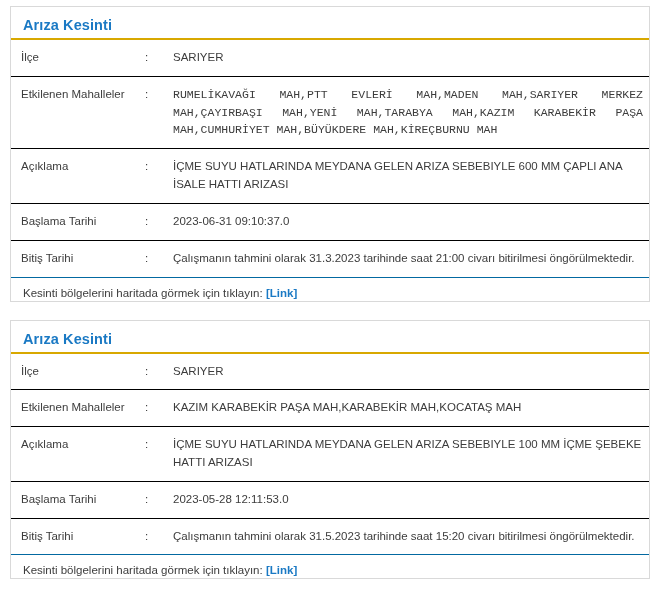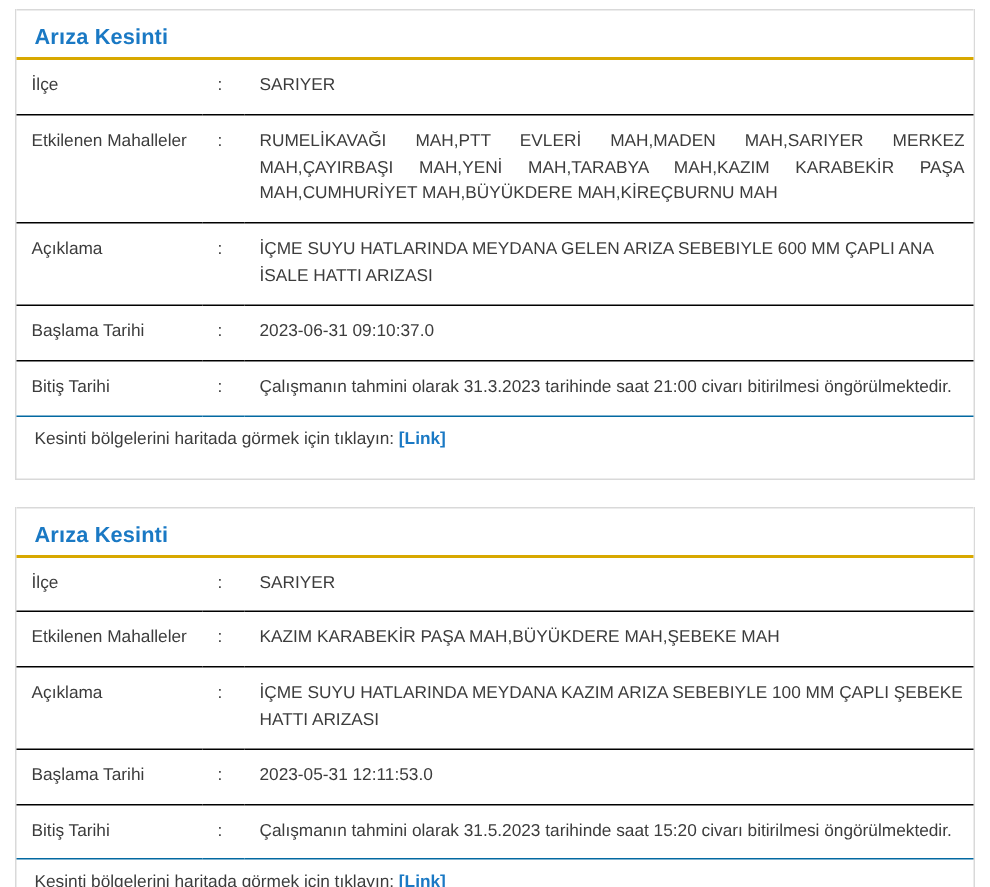--- a/index.html
+++ b/index.html
@@ -68,25 +68,26 @@
     text-align: left;
   }
   td.v {
     padding-left: 10px;
     padding-right: 14px;
     word-wrap: break-word;
   }
   td.v.justify {
     text-align: justify;
     text-justify: inter-word;
+    font-family: Liberation Mono, monospace;
   }
   .footnote {
     font-size: 11.5px;
     color: #3c3c3c;
-    padding: 9px 12px 20px 12px;
+    padding: 9px 12px 2px 12px;
   }
   .footnote a {
     color: #1a79c4;
     font-weight: bold;
     text-decoration: none;
   }
 </style>
 </head>
 <body>
 
@@ -137,31 +138,31 @@
     <table class="kv">
       <tbody>
           <tr>
         <td class="k">İlçe</td>
         <td class="sep">:</td>
         <td class="v">SARIYER</td>
       </tr>
       <tr>
         <td class="k">Etkilenen Mahalleler</td>
         <td class="sep">:</td>
-        <td class="v">KAZIM KARABEKİR PAŞA MAH,BÜYÜKDERE MAH,ŞEBEKE MAH</td>
+        <td class="v">KAZIM KARABEKİR PAŞA MAH,KARABEKİR MAH,KOCATAŞ MAH</td>
       </tr>
       <tr>
         <td class="k">Açıklama</td>
         <td class="sep">:</td>
-        <td class="v">İÇME SUYU HATLARINDA MEYDANA KAZIM ARIZA SEBEBIYLE 100 MM ÇAPLI ŞEBEKE HATTI ARIZASI</td>
+        <td class="v">İÇME SUYU HATLARINDA MEYDANA GELEN ARIZA SEBEBIYLE 100 MM İÇME ŞEBEKE HATTI ARIZASI</td>
       </tr>
       <tr>
         <td class="k">Başlama Tarihi</td>
         <td class="sep">:</td>
-        <td class="v">2023-05-31 12:11:53.0</td>
+        <td class="v">2023-05-28 12:11:53.0</td>
       </tr>
       <tr>
         <td class="k">Bitiş Tarihi</td>
         <td class="sep">:</td>
         <td class="v">Çalışmanın tahmini olarak 31.5.2023 tarihinde saat 15:20 civarı bitirilmesi öngörülmektedir.</td>
       </tr>
     </tbody>
       </table>
     <div class="footnote">
       <span>Kesinti bölgelerini haritada görmek için tıklayın: </span><a href="#">[Link]</a>

